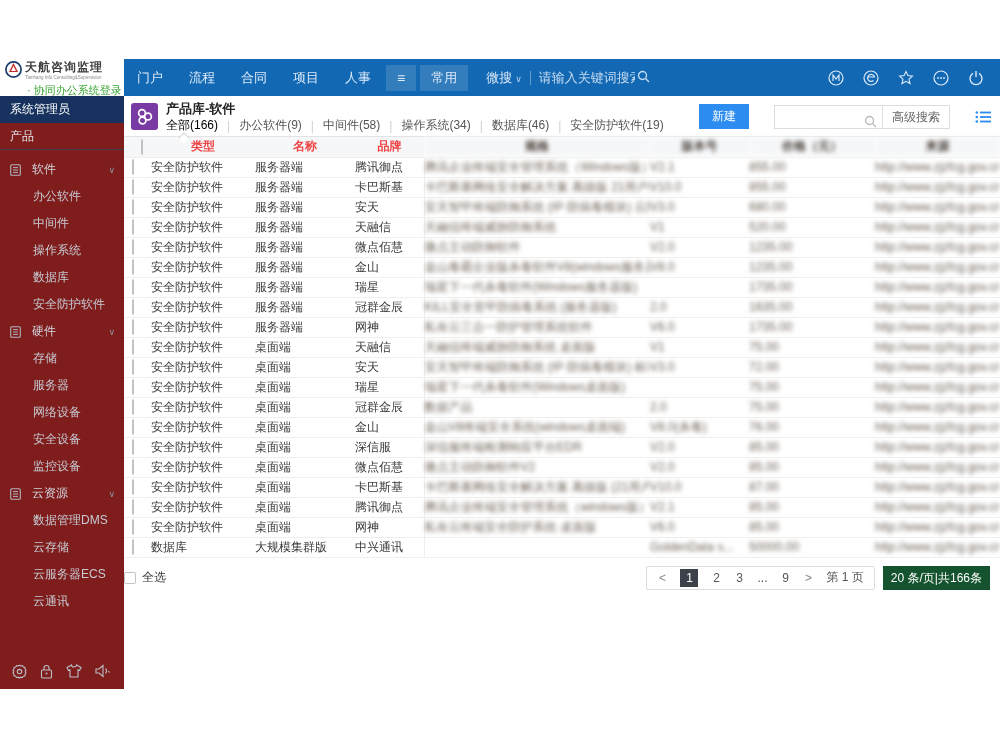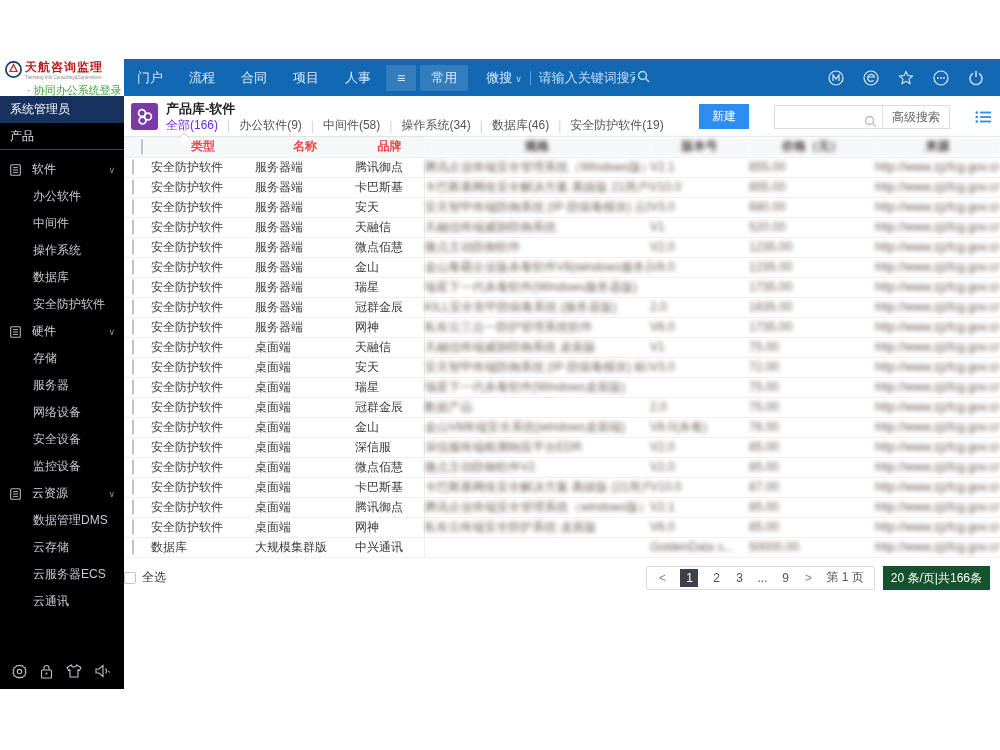--- a/index.html
+++ b/index.html
@@ -5,59 +5,59 @@
   * { margin:0; padding:0; box-sizing:border-box; }
   body { background:#fff; font-family:"Liberation Sans", sans-serif; }
   .page { position:relative; width:1000px; height:750px; background:#fff; overflow:hidden; }
   .app { position:absolute; top:59px; left:0; width:1000px; height:630px; }
 
   
   .hdr { display:flex; height:37px; }
   .logo-area { width:124px; background:#fff; padding:2px 0 0 5px; }
   .logo-row { display:flex; align-items:flex-start; }
   .logo-txt { margin-left:3px; }
-  .logo-title { font-size:12px; font-weight:bold; color:#b91c1c; letter-spacing:1px; line-height:13px; }
+  .logo-title { font-size:12px; font-weight:bold; color:#404040; letter-spacing:1px; line-height:13px; }
   .logo-sub { font-size:5px; color:#8a8a8a; transform:scale(.9); transform-origin:left; }
   .green-link { color:#3aa735; font-size:11px; margin:1px 0 0 22px; cursor:pointer; white-space:nowrap; }
   .topbar { flex:1; background:#1268b3; display:flex; align-items:center; color:#dceafa; }
   .nav-item { font-size:13px; padding:0 13px; line-height:37px; cursor:pointer; white-space:nowrap; }
   .nav-box { background:rgba(255,255,255,.14); margin:0 2px; line-height:26px; padding:0 11px; font-size:13px; cursor:pointer; }
   .burger { font-size:14px; }
   .searchwrap { display:flex; align-items:center; margin-left:16px; }
   .scope { font-size:13px; cursor:pointer; white-space:nowrap; }
   .scope .car { font-size:9px; margin-left:3px; opacity:.8; }
   .scope-div { width:1px; height:14px; background:rgba(255,255,255,.35); margin:0 8px; }
   .tsearch { background:transparent; border:none; outline:none; color:#cfe3f6; font-size:13px; width:96px; }
   .tsearch::placeholder { color:#c6dcf3; }
   .mag { margin-left:2px; opacity:.9; }
   .hdr-icons { margin-left:auto; display:flex; align-items:center; gap:19px; margin-right:16px; }
   .hdr-icons .ic { cursor:pointer; display:flex; }
 
   
   .bd { display:flex; height:593px; }
-  .sidebar { width:124px; background:#000000; position:relative; flex-shrink:0; }
+  .sidebar { width:124px; background:#7f1d1d; position:relative; flex-shrink:0; }
   .admin-band { height:27px; line-height:27px; background:#17325e; color:#fff; font-size:12px; padding-left:10px; }
   .prod-row { height:27px; line-height:27px; color:#e4e7ec; font-size:12px; padding-left:10px; border-bottom:1px solid #3c434c; cursor:pointer; }
   .tree { padding-top:6px; }
   .tree-parent { display:flex; align-items:center; height:27px; padding:0 9px 0 10px; color:#d2d6dd; font-size:12px; cursor:pointer; }
   .tree-parent .doc { margin-right:11px; display:flex; }
   .tree-parent .chev { margin-left:auto; font-size:9px; color:#8d949e; }
   .tree-child { height:27px; line-height:27px; padding-left:33px; color:#c6cbd3; font-size:12px; cursor:pointer; white-space:nowrap; }
   .side-foot { position:absolute; bottom:0; left:0; width:100%; height:36px; display:flex; align-items:center; justify-content:space-around; padding:0 6px; }
   .side-foot .ic { cursor:pointer; display:flex; }
 
   .main { flex:1; background:#fff; position:relative; }
 
   
   .content-hdr { height:41px; border-bottom:1px solid #e3e3e3; position:relative; }
   .app-icon { position:absolute; left:7px; top:7px; width:27px; height:27px; background:#7a3aa4; border-radius:3px; display:flex; align-items:center; justify-content:center; }
   .page-title { position:absolute; left:42px; top:4px; font-size:13px; font-weight:bold; color:#222; }
   .tabs { position:absolute; left:42px; top:21px; font-size:12px; display:flex; align-items:center; }
   .tab { color:#555; cursor:pointer; white-space:nowrap; }
-  .tab.active { color:#6d28d9; position:relative;text-align:center; }
+  .tab.active { color:#000000; position:relative;text-align:center; }
   .tab.active::after { content:""; position:absolute; left:14px; bottom:-8px; width:7px; height:7px; background:#fff; border-left:1px solid #d8d8d8; border-top:1px solid #d8d8d8; transform:rotate(45deg); }
   .tabsep { color:#d0d0d0; margin:0 9px; }
   .controls { position:absolute; right:9px; top:8px; display:flex; align-items:center; gap:25px; }
   .btn-new { background:#2d8cf0; color:#fff; font-size:12px; border:none; padding:4px 13px; cursor:pointer; }
   .sgrp { display:flex; align-items:flex-end; border:1px solid #dcdcdc; height:24px; font-size:12px; color:#666; background:#fff; }
   .sg-in { border:none; outline:none; width:84px; height:100%; font-size:12px; padding-left:6px; }
   .sg-mag { padding:0 5px; display:flex; }
   .sg-adv { border-left:1px solid #e0e0e0; padding:0 9px; line-height:22px; cursor:pointer; white-space:nowrap; }
   .list-ic { cursor:pointer; display:flex; }
 

